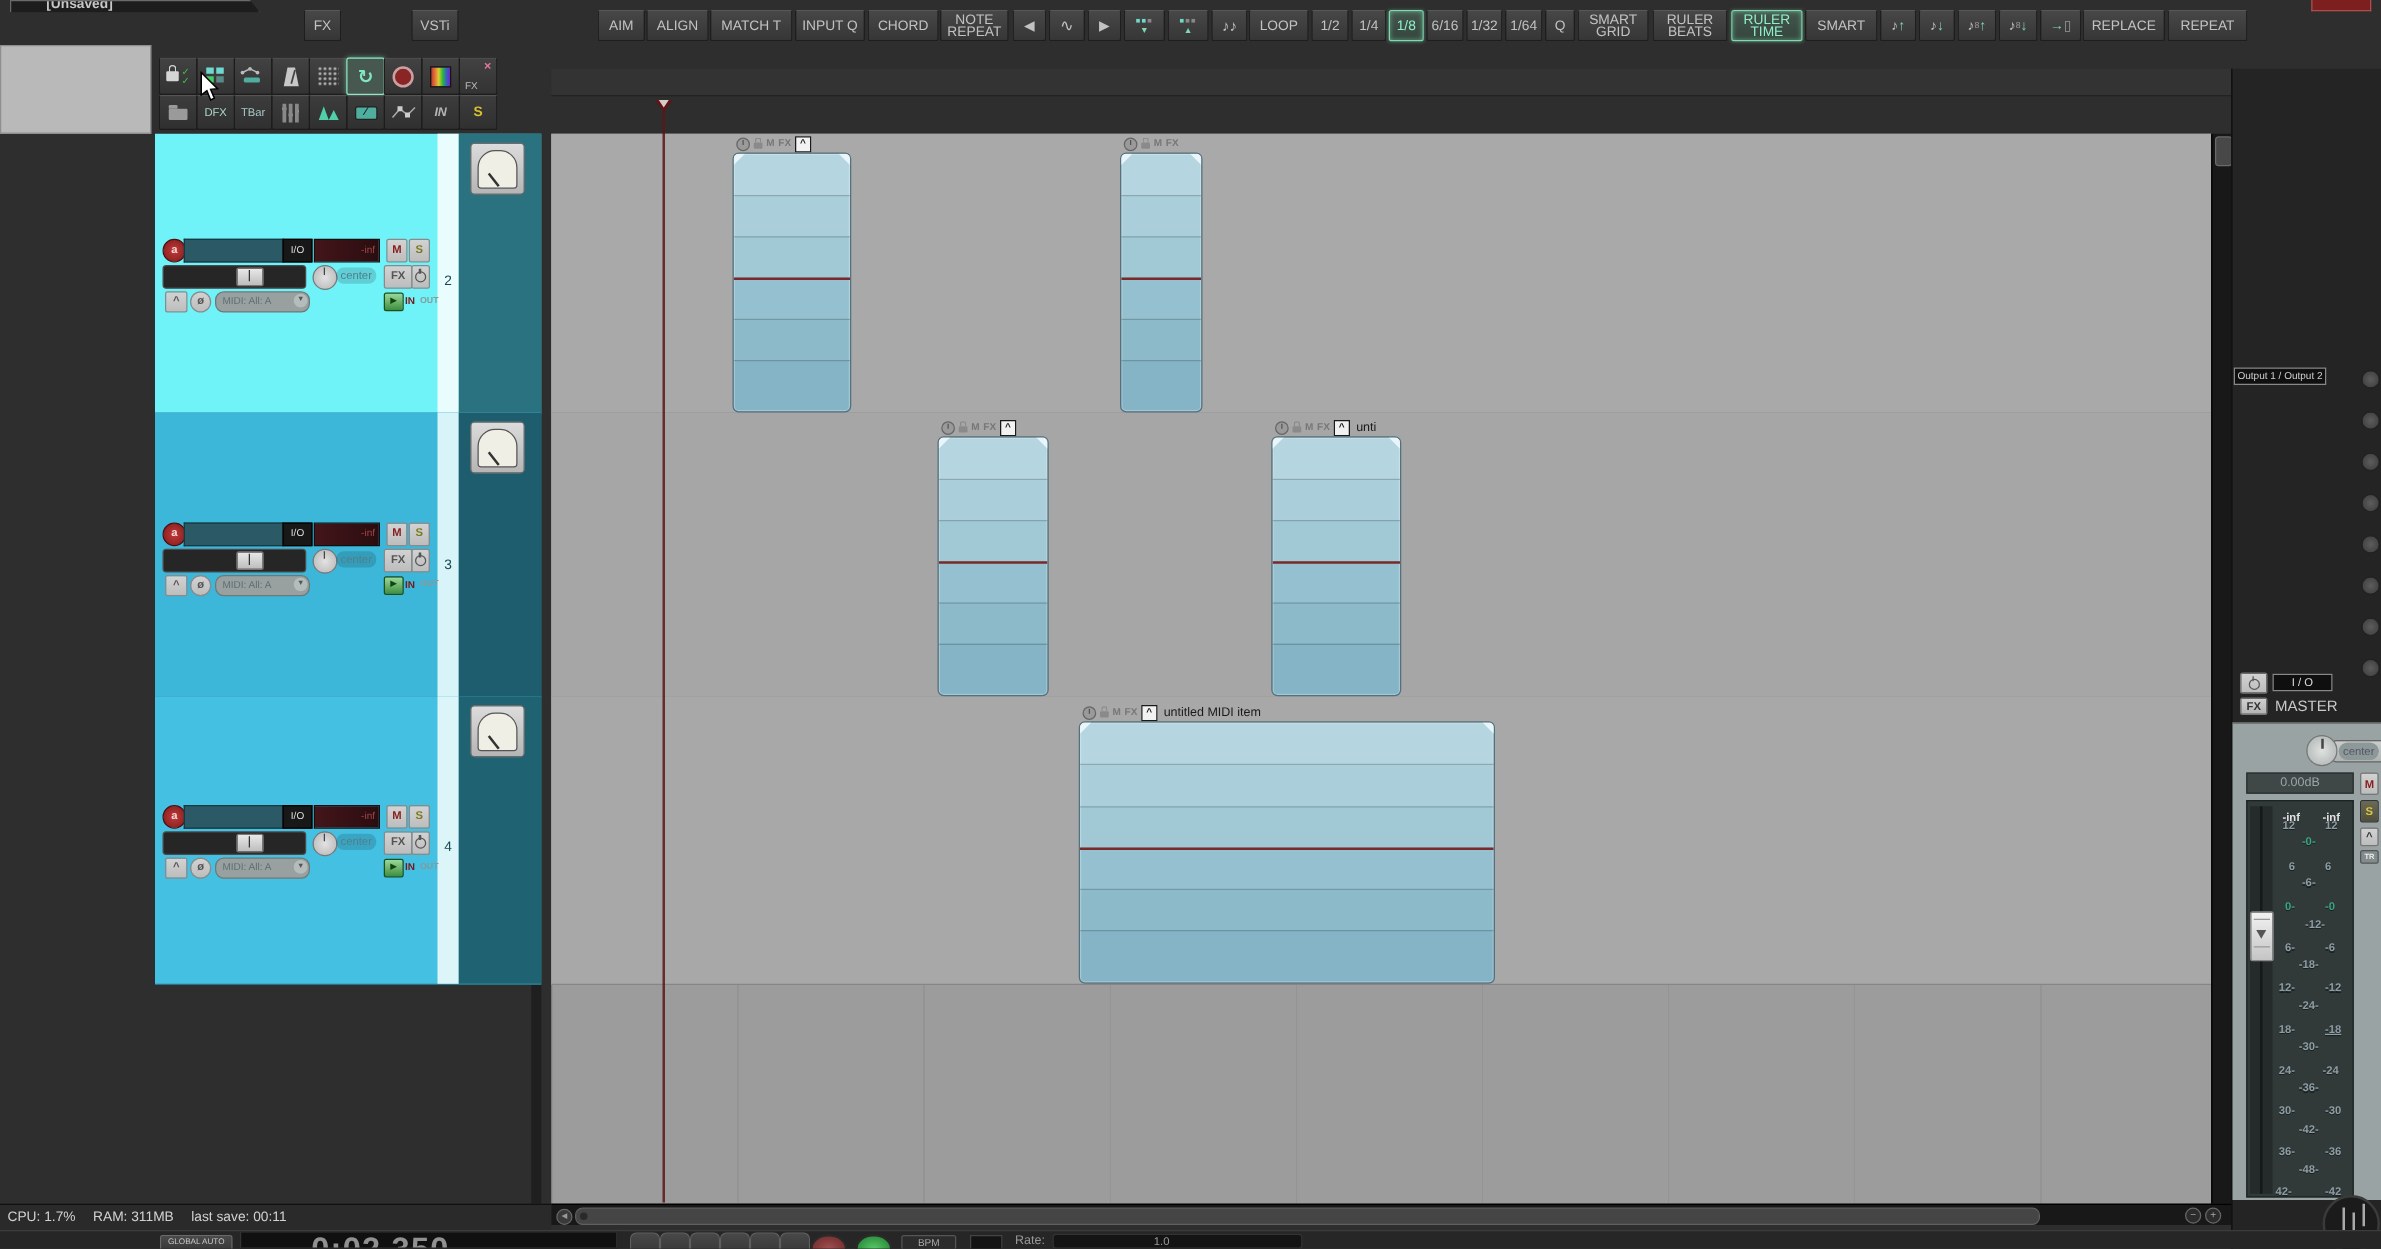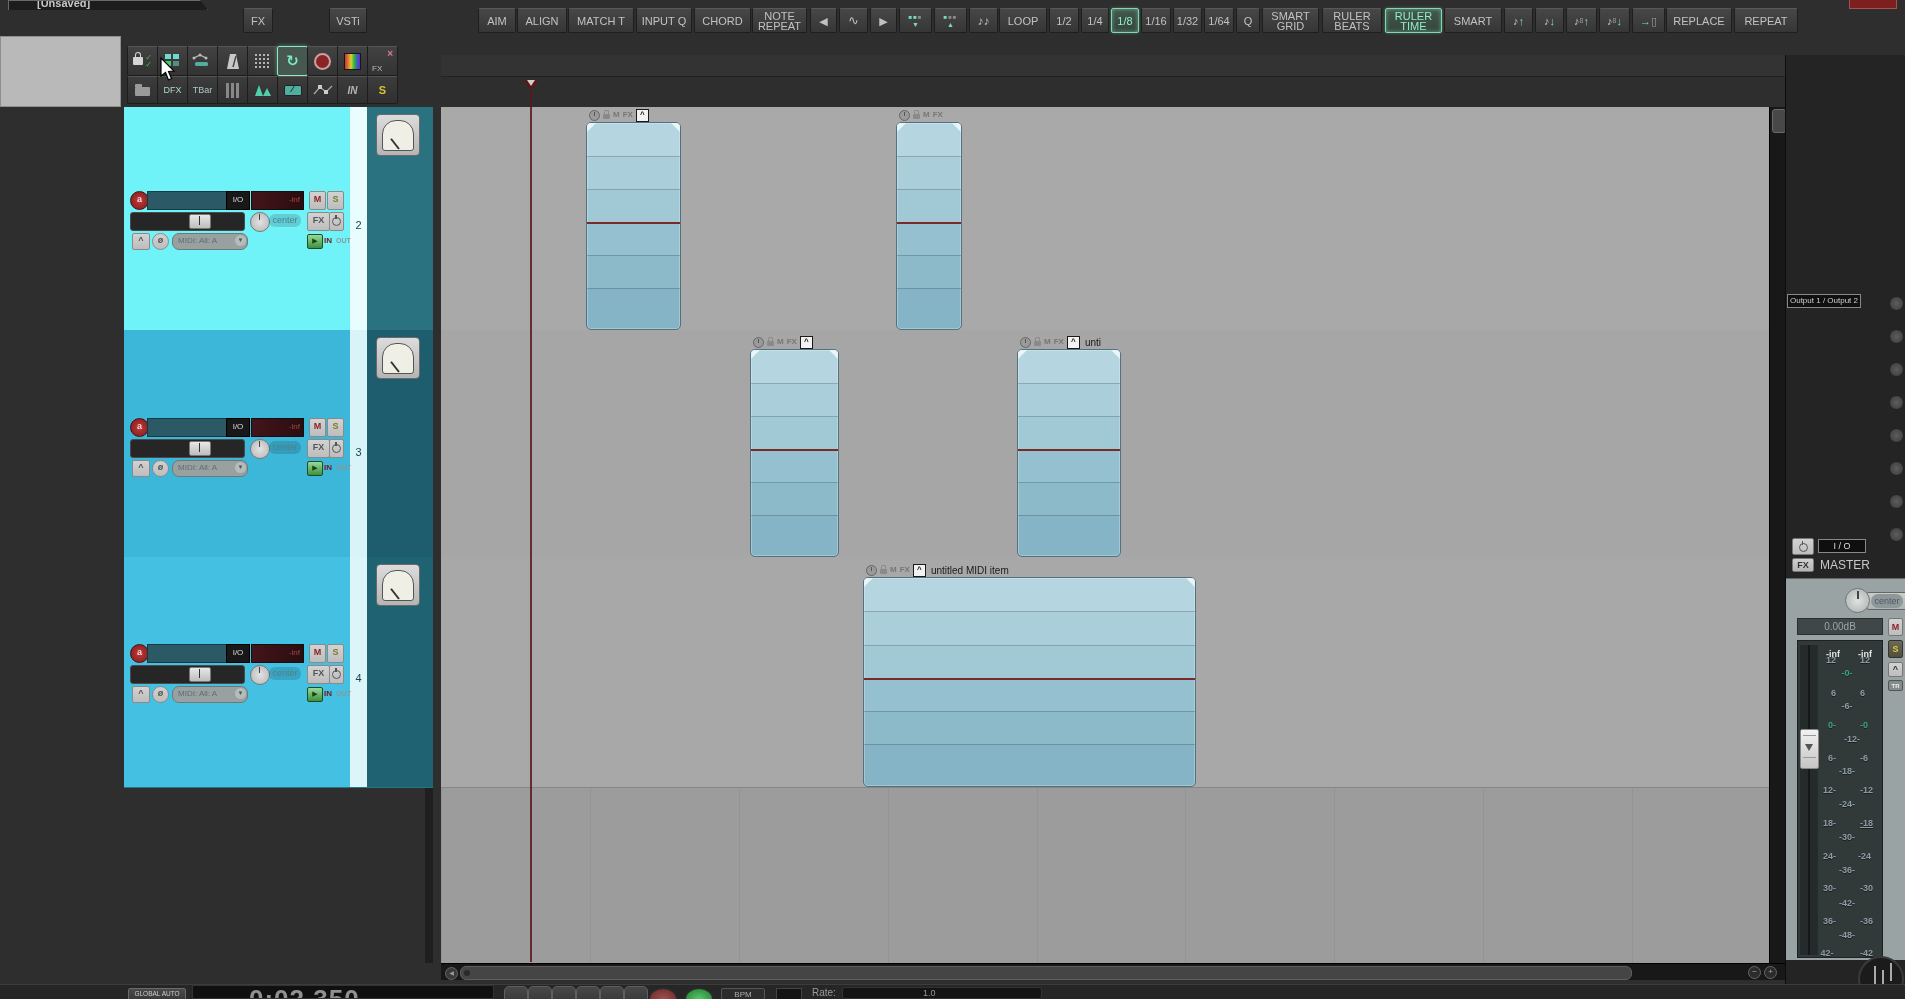--- a/index.html
+++ b/index.html
@@ -236,21 +236,21 @@
       <div class="g-btn" style="left: 517px; width: 50px;">ALIGN</div>
       <div class="g-btn" style="left: 568px; width: 66px;">MATCH T</div>
       <div class="g-btn" style="left: 636px; width: 56px;">INPUT Q</div>
       <div class="g-btn" style="left: 694px; width: 57px;">CHORD</div>
       <div class="g-btn" style="left: 752px; width: 55px;">NOTE
 REPEAT</div>
       <div class="g-btn" style="left: 999px; width: 48px;">LOOP</div>
       <div class="g-btn" style="left: 1049px; width: 30px;">1/2</div>
       <div class="g-btn" style="left: 1081px; width: 28px;">1/4</div>
       <div class="g-btn active" style="left: 1111px; width: 28px;">1/8</div>
-      <div class="g-btn" style="left: 1141px; width: 30px;">1/16</div>
+      <div class="g-btn" style="left: 1141px; width: 30px;">6/16</div>
       <div class="g-btn" style="left: 1173px; width: 29px;">1/32</div>
       <div class="g-btn" style="left: 1204px; width: 30px;">1/64</div>
       <div class="g-btn" style="left: 1236px; width: 24px;">Q</div>
       <div class="g-btn" style="left: 1262px; width: 57px;">SMART
 GRID</div>
       <div class="g-btn" style="left: 1322px; width: 60px;">RULER
 BEATS</div>
       <div class="g-btn active" style="left: 1385px; width: 57px;">RULER
 TIME</div>
       <div class="g-btn" style="left: 1444px; width: 58px;">SMART</div>
@@ -606,20 +606,23 @@
         <span class="sclab" style="left: 36px; width: 26px; top: 256.6px; text-align: center; position: absolute;">-42-</span>
         <span class="sclab" style="left: 36px; width: 26px; top: 289.4px; text-align: center; position: absolute;">-48-</span>
       </div>
   </div>
   <div class="abs" id="mixcirc">
       <i style="left:14px;"></i>
       <i style="left:22px;top:12px;"></i>
       <i style="left:30px;top:5px;"></i>
     </div>
 
+  <div class="abs" id="statusrow">
+    <span>CPU: 1.7%</span><span>RAM: 311MB</span><span>last save: 00:11</span>
+  </div>
   <div class="abs" id="transbar"></div>
   <div class="abs" id="gauto">GLOBAL AUTO</div>
   <div class="abs" id="timebox">
       <span>0:02.350</span>
     </div>
   <div class="tpb" style="left:504px;"></div>
   <div class="tpb" style="left:528px;"></div>
   <div class="tpb" style="left:552px;"></div>
   <div class="tpb" style="left:576px;"></div>
   <div class="tpb" style="left:600px;"></div>

